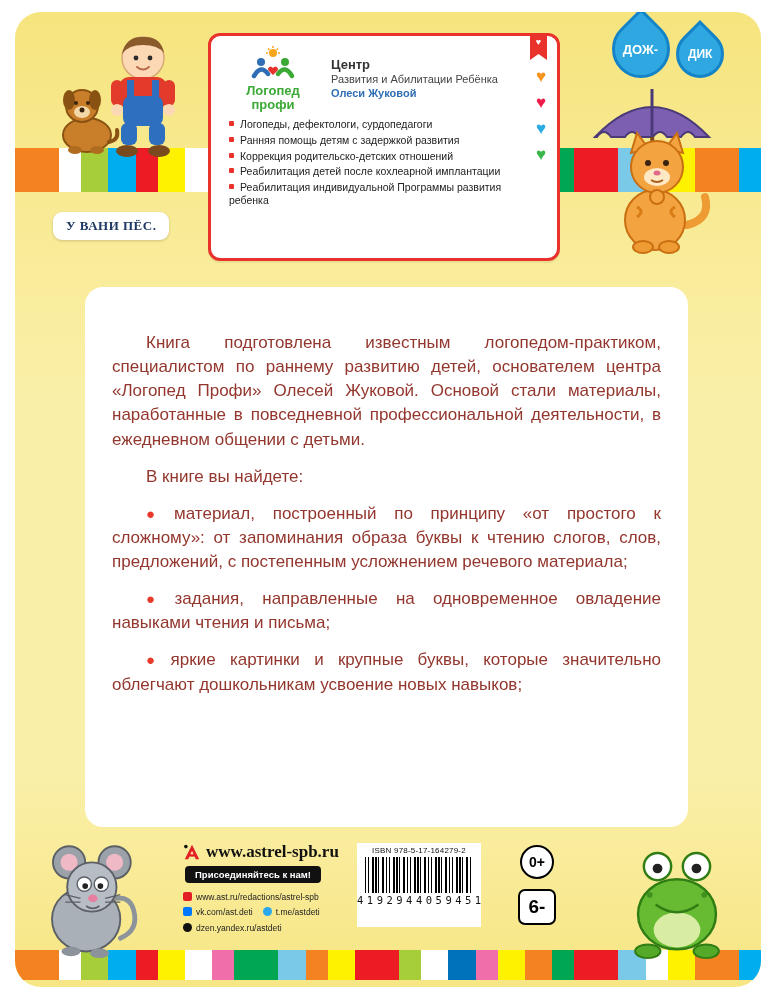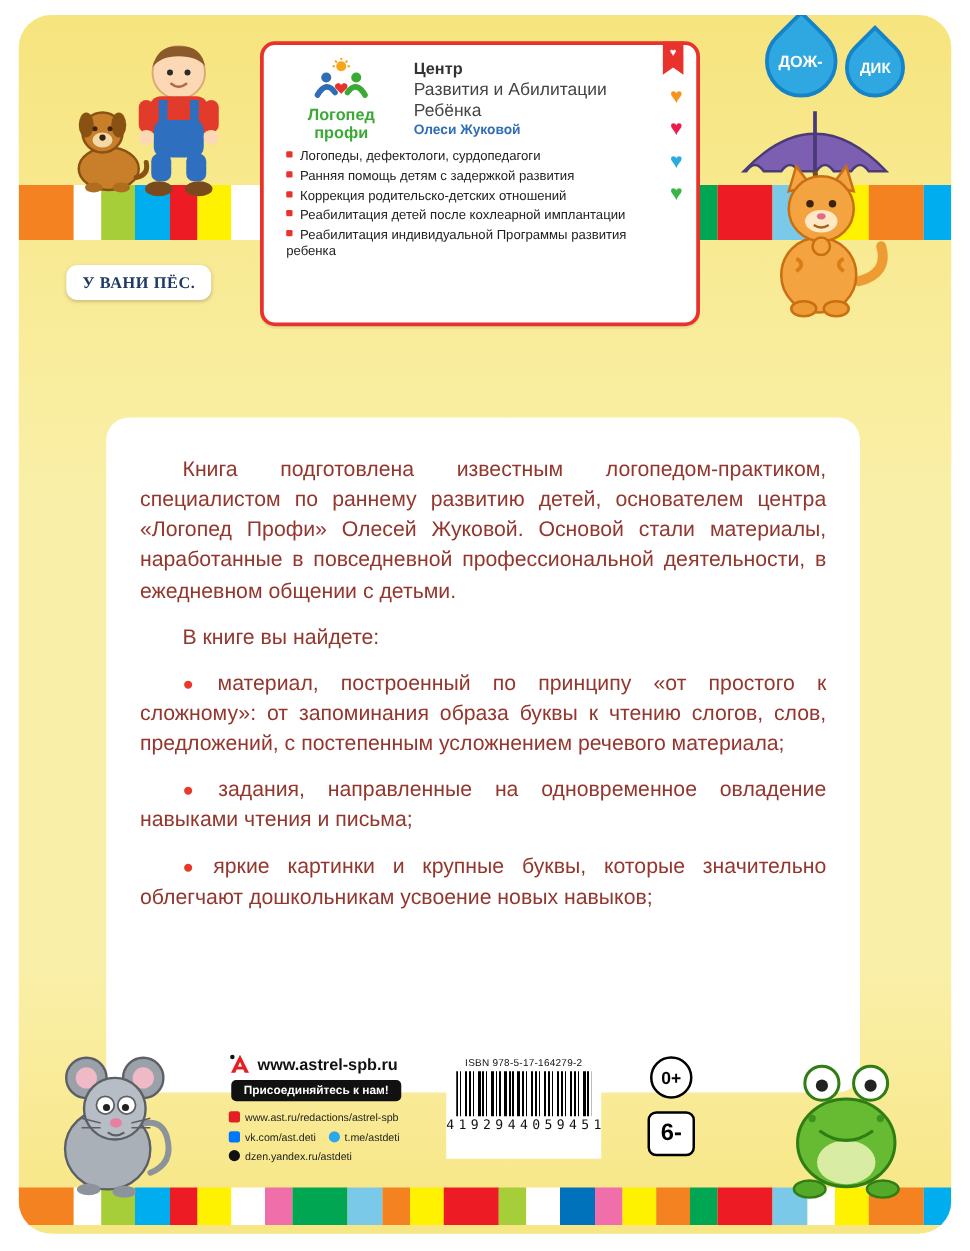--- a/index.html
+++ b/index.html
@@ -14,21 +14,21 @@
   .stripe:nth-child(4n+1){flex:1.6;}
   .stripe:nth-child(3n+2){flex:0.8;}
   
   .card{position:absolute;left:193px;top:21px;width:352px;height:228px;background:#fff;border:3px solid #e8322b;
         border-radius:12px;box-sizing:border-box;padding:10px 14px;z-index:3;box-shadow:0 2px 0 rgba(0,0,0,.06);}
   .card-header{display:flex;align-items:center;gap:10px;}
   .logo-block{width:96px;text-align:center;flex:none;}
   .logo-text{color:#3ba935;font-weight:bold;font-size:13px;line-height:1.05;}
   .org{line-height:1.25;}
   .org-l1{font-size:13px;font-weight:bold;color:#333;}
-  .org-l2{font-size:14px;color:#444;}
+  .org-l2{font-size:11px;color:#444;}
   .org-l3{font-size:11px;font-weight:bold;color:#2f6eb5;}
   .services{list-style:none;margin:7px 0 0;padding:0 34px 0 4px;}
   .services li{font-size:10.5px;color:#222;line-height:1.3;margin:2px 0;}
   .services li::before{content:"";display:inline-block;width:5px;height:5px;background:#e8322b;border-radius:1px;margin-right:6px;vertical-align:2px;}
   .card-site{position:absolute;left:0;right:0;bottom:9px;text-align:center;color:#2f6eb5;font-weight:bold;font-size:14.5px;}
   .bookmark{position:absolute;right:10px;top:-3px;width:17px;height:27px;background:#e8322b;
             clip-path:polygon(0 0,100% 0,100% 100%,50% 78%,0 100%);color:#fff;font-size:9px;text-align:center;line-height:18px;}
   .hearts{position:absolute;right:11px;top:32px;display:flex;flex-direction:column;gap:9px;font-size:17px;line-height:1;}
   
   .drops{position:absolute;left:595px;top:0;width:130px;height:80px;z-index:2;}
@@ -43,26 +43,26 @@
           font-size:13px;font-weight:bold;color:#1f3864;letter-spacing:.5px;box-shadow:0 1px 3px rgba(0,0,0,.18);font-family:Liberation Serif, serif;}
   
   .illus{position:absolute;z-index:2;}
   .boy{left:40px;top:8px;width:135px;height:150px;}
   .cat{left:572px;top:63px;width:130px;height:185px;}
   .mouse{left:18px;top:820px;width:112px;height:128px;}
   .frog{left:612px;top:838px;width:100px;height:112px;}
   .illus svg{width:100%;height:100%;}
   
   .panel{position:absolute;left:70px;top:275px;width:603px;height:540px;background:#fff;border-radius:18px;z-index:2;
-         box-sizing:border-box;padding:30px 27px 0;color:#93362d;font-size:17px;line-height:1.42;text-align:justify;margin-top:47px;}
+         box-sizing:border-box;padding:44px 27px 0;color:#93362d;font-size:17px;line-height:1.42;text-align:justify;}
   .panel p{margin:0 0 13px;text-indent:34px;}
   .dot{color:#e8392b;font-size:15px;margin-right:6px;}
   
   .publisher{position:absolute;left:168px;top:830px;width:185px;z-index:2;color:#111;}
-  .pub-row1{display:flex;align-items:center;gap:5px;font-weight:bold;font-size:13px;}
+  .pub-row1{display:flex;align-items:center;gap:5px;font-weight:bold;font-size:17px;font-family:Liberation Serif, serif;}
   .join-badge{display:inline-block;background:#111;color:#fff;font-weight:bold;font-size:9.5px;padding:3px 10px;border-radius:4px;margin:4px 0 4px 2px;}
   .pub-link{display:inline-flex;align-items:center;gap:4px;font-size:8.5px;color:#222;margin:1.5px 0;}
   .pub-link-row{display:flex;gap:10px;}
   .li-ic{display:inline-block;width:9px;height:9px;flex:none;}
   .li-ic.ast2{background:#e31e24;border-radius:2px;}
   .li-ic.vk{background:#0077ff;border-radius:2px;}
   .li-ic.tg{background:#29a9eb;border-radius:50%;}
   .li-ic.dz{background:#111;border-radius:50%;}
   .barcode-box{position:absolute;left:342px;top:831px;width:124px;height:84px;background:#fff;z-index:2;text-align:center;padding-top:3px;box-sizing:border-box;}
   .isbn{font-size:8px;color:#111;letter-spacing:.2px;}

